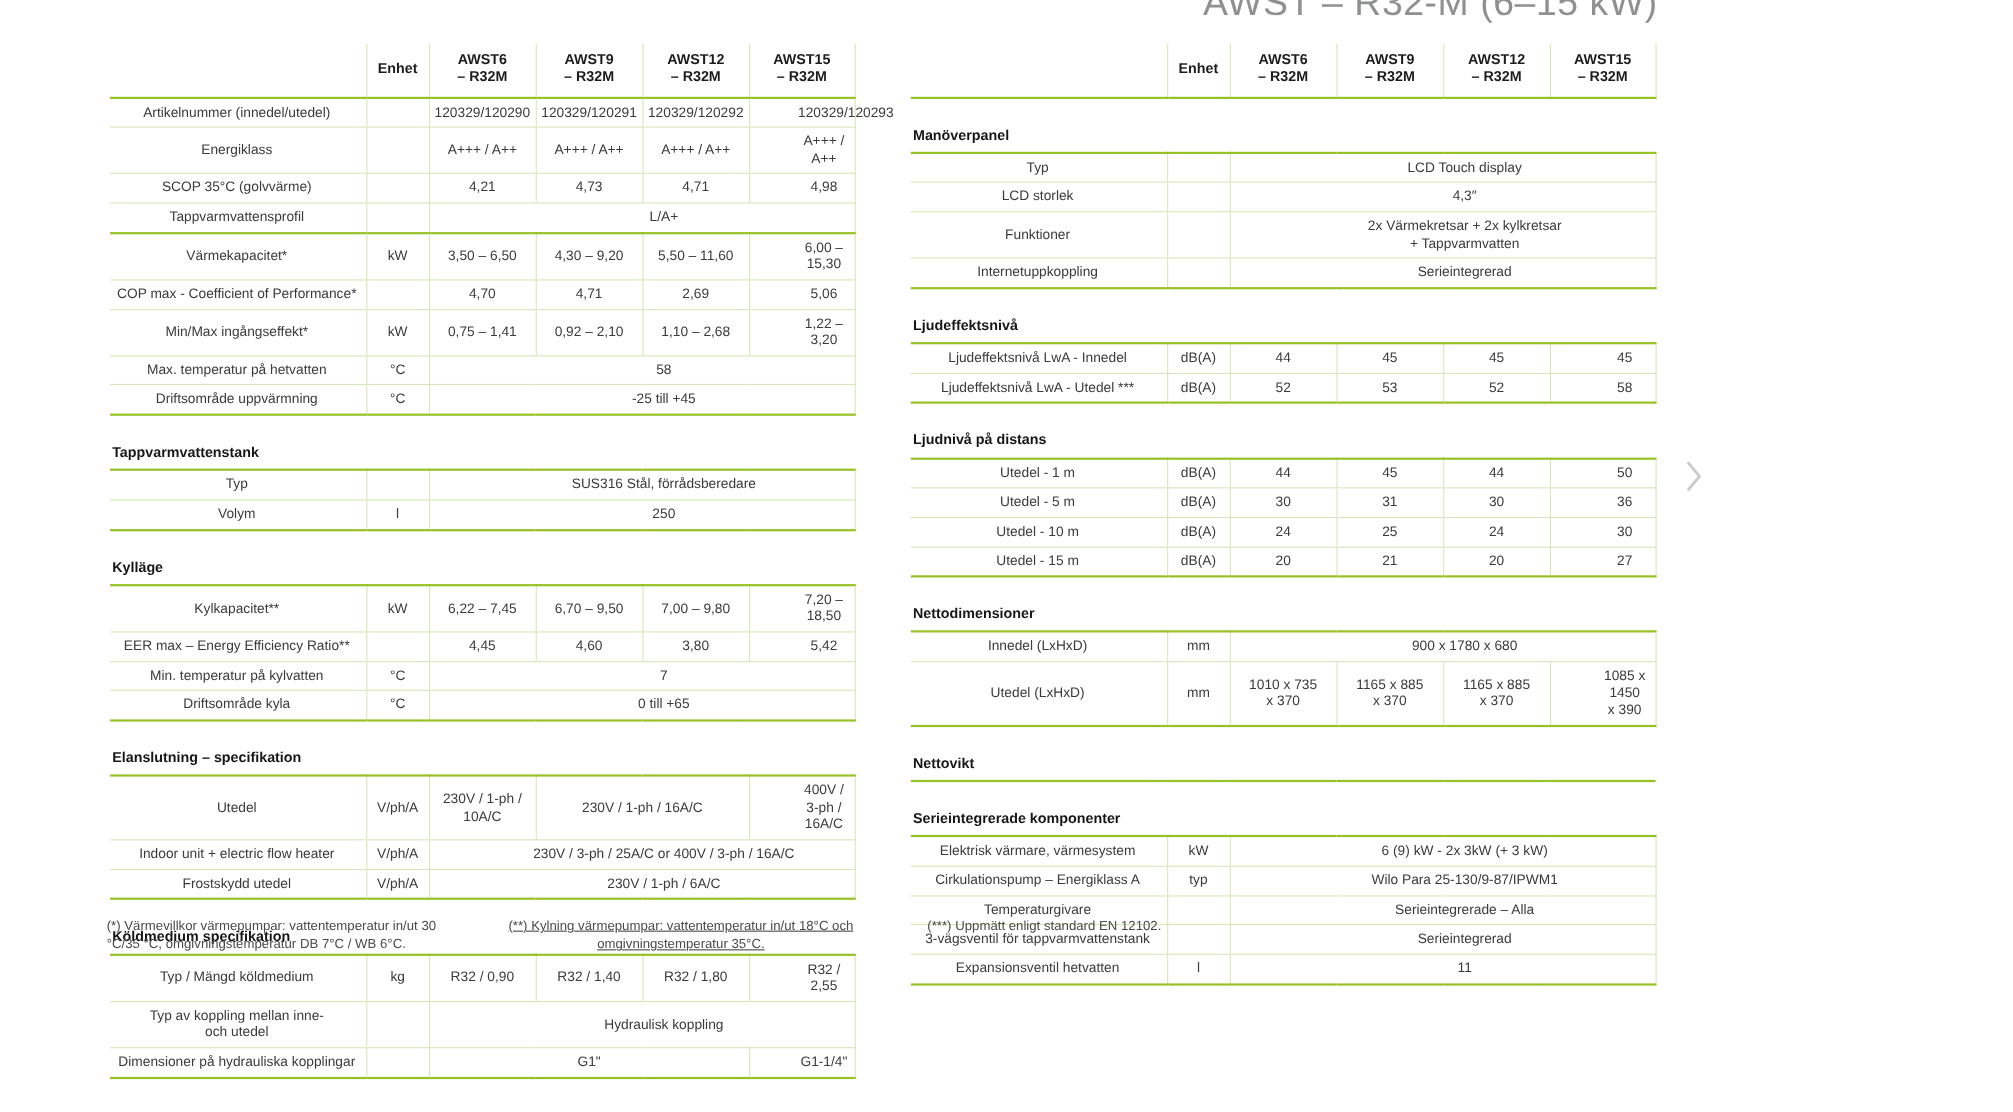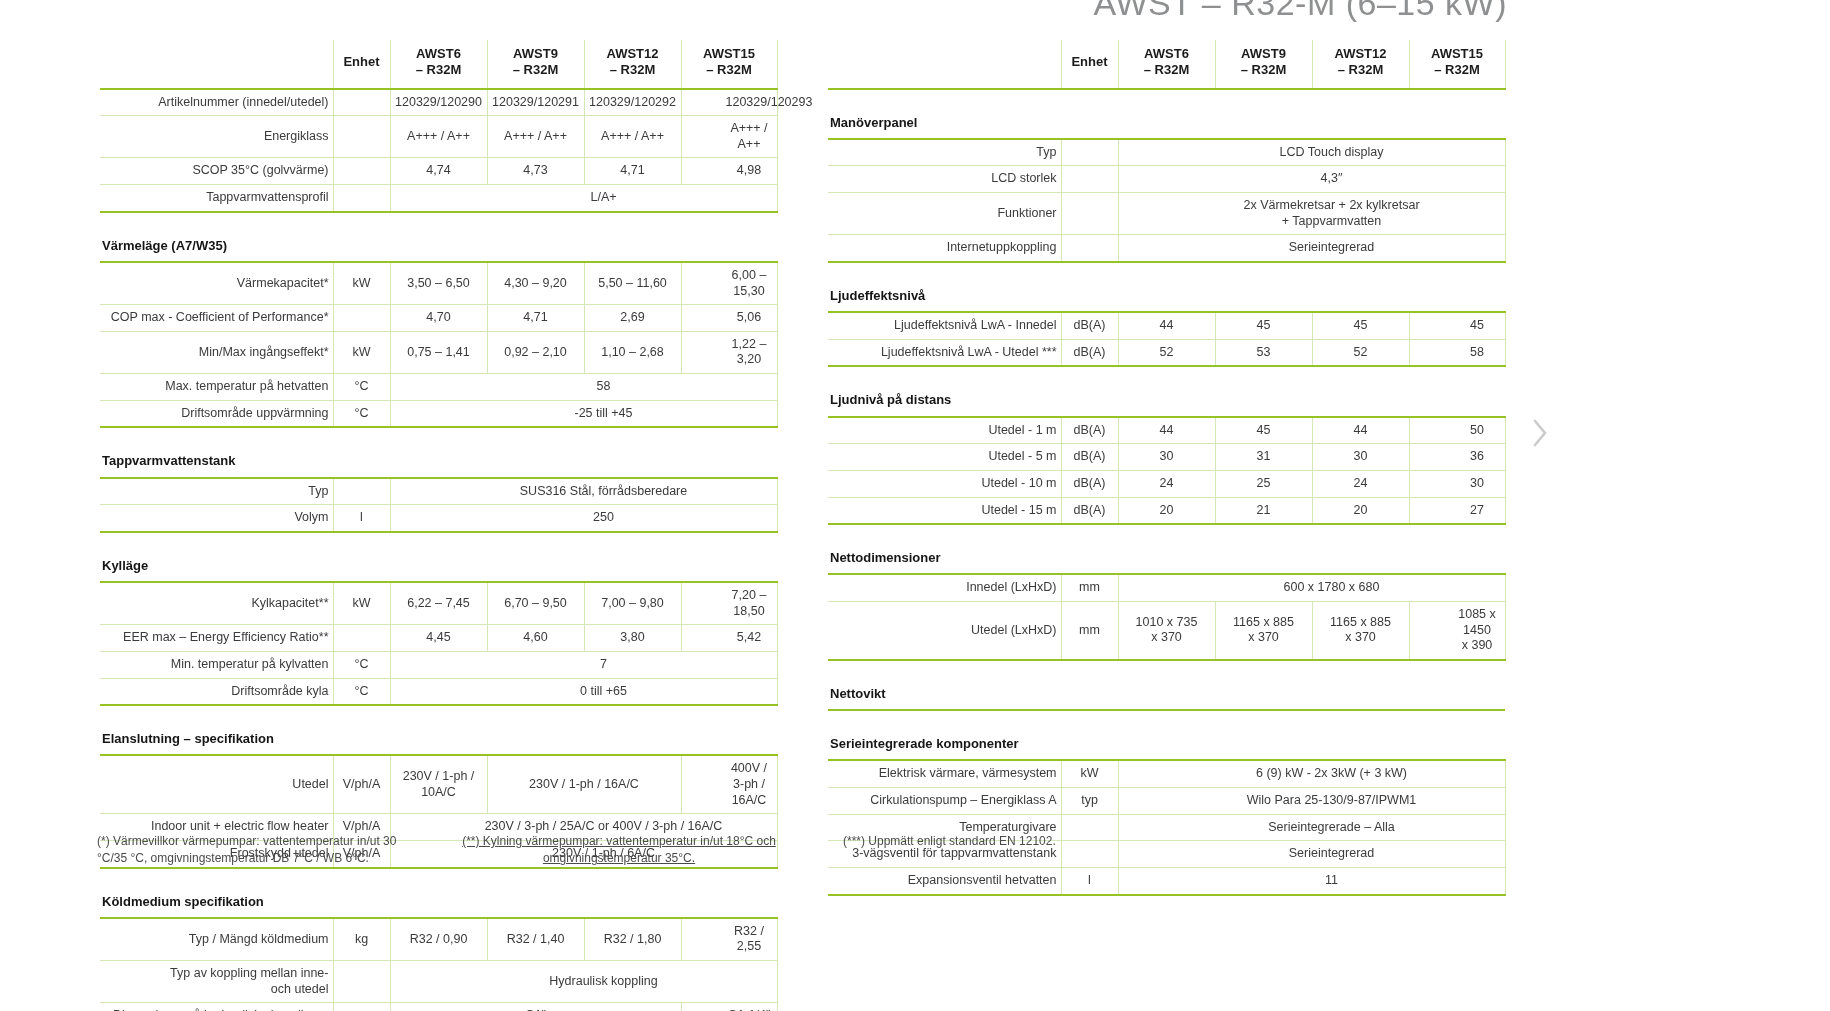--- a/index.html
+++ b/index.html
@@ -27,21 +27,21 @@
   table{border-collapse:collapse;table-layout:fixed;width:677px;font-size:12.5px;color:var(--text);}
   th{
     font-weight:bold;font-size:13px;color:#1c1c1c;text-align:center;vertical-align:middle;
     padding:6px 2px 9px;line-height:1.25;border-bottom:2px solid var(--accent-strong);
   }
   th + th{border-left:1px solid var(--accent-light);}
   th:last-child{border-right:1px solid var(--accent-light);}
   td{vertical-align:middle;line-height:1.25;}
   .data-row td{border-bottom:1px solid var(--accent-light);padding:5px 4px;}
   .data-row.group-end td{border-bottom:2px solid var(--accent-strong);}
-  td.label{text-align:right;padding-left:2px;}
+  td.label{text-align:center;padding-left:2px;}
   td.unit,td.val{text-align:center;border-left:1px solid var(--accent-light);}
   td.val:last-child{border-right:1px solid var(--accent-light);padding-left:44px;}
   .section-row td{
     border-bottom:2px solid var(--accent-strong);
     font-weight:bold;font-size:13px;color:var(--section-text);
     text-align:left;padding:25px 2px 7px;
   }
   .footnote{
     position:absolute;top:833px;font-size:12px;line-height:1.45;color:var(--footnote-text);
   }
@@ -126,43 +126,40 @@
           <td class="val" colspan="1">
             <div>A+++ / A++</div>
           </td>
         </tr>
         <tr class="data-row">
           <td class="label">
             <div>SCOP 35°C (golvvärme)</div>
           </td>
           <td class="unit"></td>
           <td class="val" colspan="1">
-            <div>4,74</div>
+            <div>4,21</div>
           </td>
           <td class="val" colspan="1">
             <div>4,73</div>
           </td>
           <td class="val" colspan="1">
             <div>4,71</div>
           </td>
           <td class="val" colspan="1">
             <div>4,98</div>
           </td>
         </tr>
         <tr class="data-row group-end">
           <td class="label">
             <div>Tappvarmvattensprofil</div>
           </td>
           <td class="unit"></td>
           <td class="val" colspan="4">
             <div>L/A+</div>
           </td>
-        </tr>
-        <tr class="section-row">
-          <td colspan="6">Värmeläge (A7/W35)</td>
         </tr>
         <tr class="data-row">
           <td class="label">
             <div>Värmekapacitet*</div>
           </td>
           <td class="unit">kW</td>
           <td class="val" colspan="1">
             <div>3,50 – 6,50</div>
           </td>
           <td class="val" colspan="1">
@@ -580,21 +577,21 @@
         </tr>
         <tr class="section-row">
           <td colspan="6">Nettodimensioner</td>
         </tr>
         <tr class="data-row">
           <td class="label">
             <div>Innedel (LxHxD)</div>
           </td>
           <td class="unit">mm</td>
           <td class="val" colspan="4">
-            <div>600 x 1780 x 680</div>
+            <div>900 x 1780 x 680</div>
           </td>
         </tr>
         <tr class="data-row group-end">
           <td class="label">
             <div>Utedel (LxHxD)</div>
           </td>
           <td class="unit">mm</td>
           <td class="val" colspan="1">
             <div>1010 x 735</div>
             <div>x 370</div>

